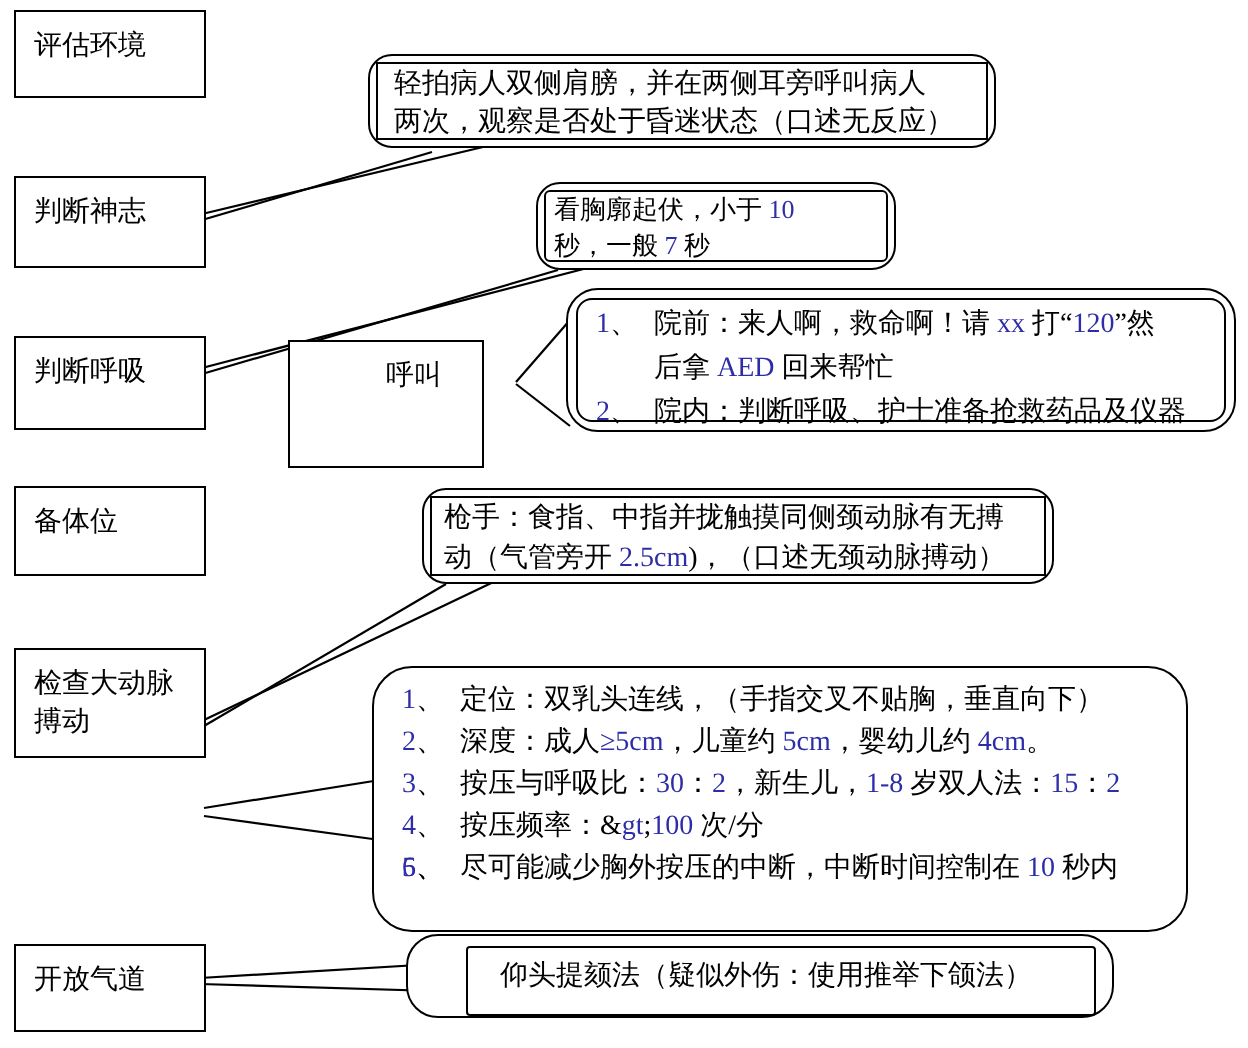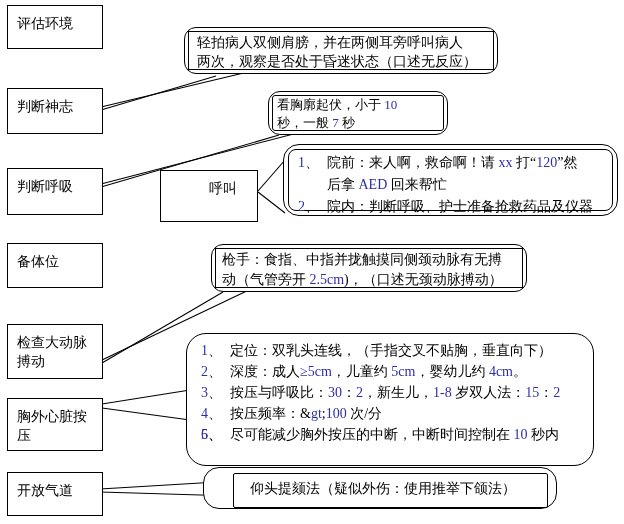--- a/index.html
+++ b/index.html
@@ -86,27 +86,26 @@
       <line x1="100" y1="492" x2="234" y2="496"></line>
     </g>
   </svg>
 
   <div class="fbox" style="left:7px;top:5px;width:96px;height:44px;">评估环境</div>
 
   <div class="fbox" style="left:7px;top:88px;width:96px;height:46px;">判断神志</div>
 
   <div class="fbox" style="left:7px;top:168px;width:96px;height:47px;">判断呼吸</div>
 
-  <div class="fbox" style="left:160px;top:170px;width:98px;height:52px;padding-left:48px;">呼叫</div>
+  <div class="fbox" style="left:144px;top:170px;width:98px;height:64px;padding-left:48px;">呼叫</div>
 
   <div class="fbox" style="left:7px;top:243px;width:96px;height:45px;">备体位</div>
 
   <div class="fbox" style="left:7px;top:324px;width:96px;height:55px;">检查大动脉搏动</div>
 
-  <div class="fbox" style="left:7px;top:398px;width:96px;height:53px;">胸外心脏按压</div>
 
   <div class="fbox" style="left:7px;top:472px;width:96px;height:44px;">开放气道</div>
 
   <div class="callout" id="c1">
     <div class="inner"></div>
     <div class="ctext rich">轻拍病人双侧肩膀，并在两侧耳旁呼叫病人
 两次，观察是否处于昏迷状态（口述无反应）</div>
   </div>
 
   <div class="callout" id="c2">

